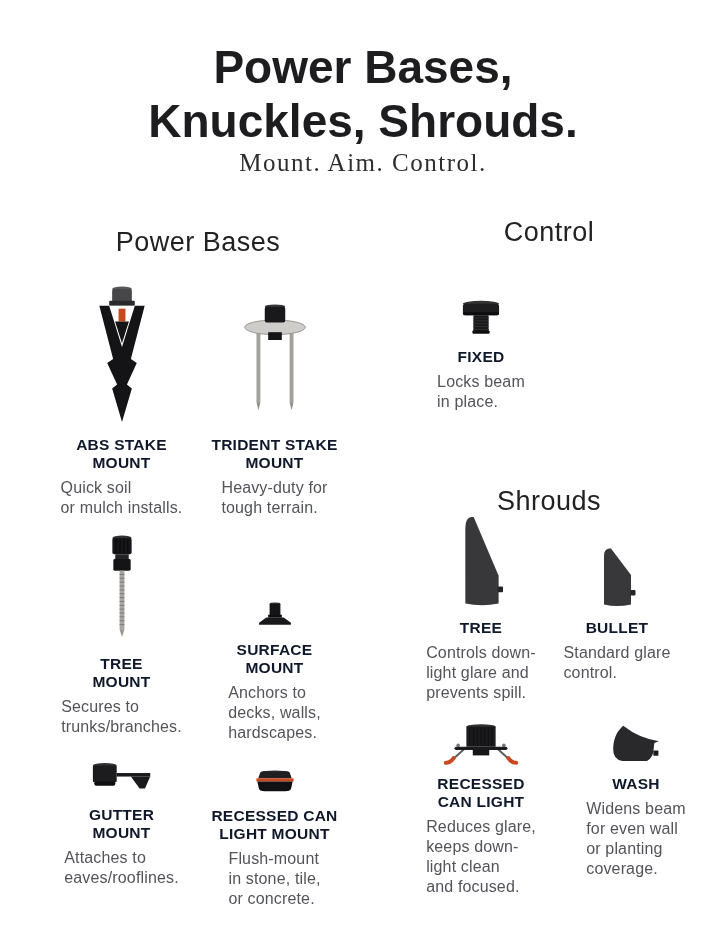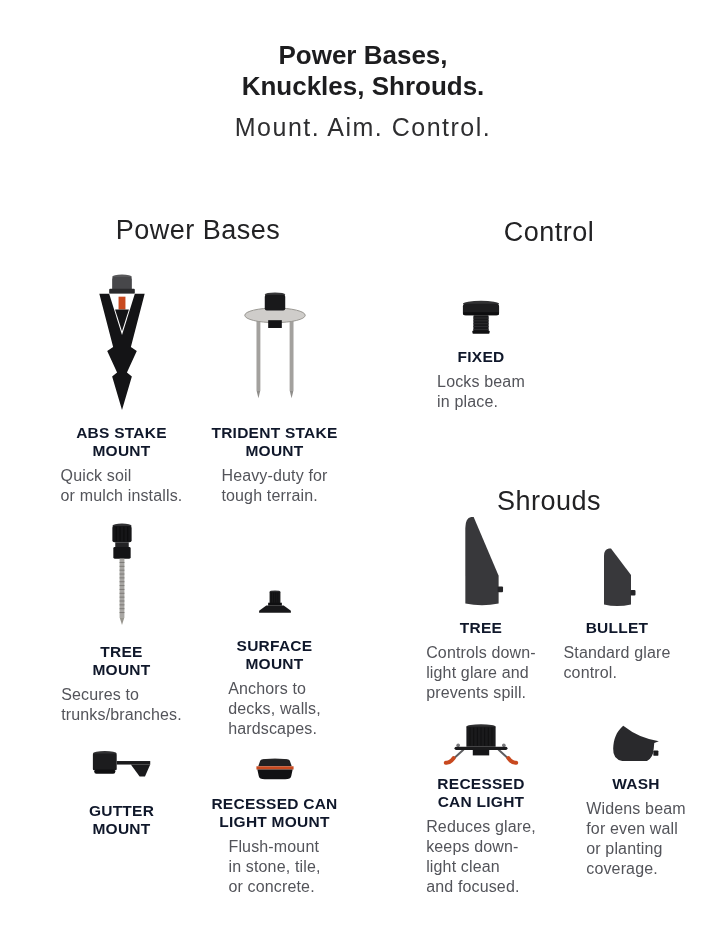--- a/index.html
+++ b/index.html
@@ -8,27 +8,27 @@
     --grey:#53545A;
     --metal:#A8A6A3;
   }
   *{margin:0;padding:0;box-sizing:border-box;}
   html,body{background:#ffffff;}
   body{font-family:"Liberation Sans", sans-serif;color:var(--ink);}
   .page{position:relative;width:726px;height:940px;background:#ffffff;margin:0 auto;overflow:hidden;}
 
   
   .title-block{position:absolute;top:40px;left:0;width:100%;text-align:center;}
-  .main-title{font-size:26px;font-weight:700;line-height:1.18;letter-spacing:0;color:#1d1d1f;white-space:pre-line;}
-  .subtitle{margin-top:12px;font-size:25px;font-weight:400;letter-spacing:1.5px;color:#2e2e30;}
+  .main-title{font-size:46px;font-weight:700;line-height:1.18;letter-spacing:0;color:#1d1d1f;white-space:pre-line;}
+  .subtitle{font-size:25px;font-weight:400;letter-spacing:1.5px;color:#2e2e30;font-family:Liberation Serif, serif;}
 
   
   .section{position:absolute;}
   .sec-title{font-size:27px;font-weight:400;letter-spacing:.5px;color:#222224;text-align:center;line-height:1.1;}
-  .sec-pb{left:45px;top:216px;width:306px;height:710px;}
+  .sec-pb{left:45px;top:228px;width:306px;height:710px;}
   .sec-kn{left:413px;top:218px;width:272px;height:240px;}
   .sec-sh{left:413px;top:487px;width:272px;height:440px;}
 
   .row{position:absolute;left:0;width:100%;display:grid;grid-template-columns:1fr 1fr;}
   .sec-pb .row{grid-template-columns:153px 153px;}
   .sec-kn .row,.sec-sh .row{grid-template-columns:136px 136px;}
   .pb-row1{top:56px;} .pb-row2{top:299px;} .pb-row3{top:526px;}
   .kn-row1{top:50px;}
   .sh-row1{top:26px;} .sh-row2{top:236px;gap:19px;}
 
@@ -43,21 +43,21 @@
   .ib-gutter{height:30px;margin-top:8px;}
   .ib-recmount{height:26px;margin-top:15px;}
   .ib-fixed{height:70px;}
   .ib-adj{height:70px;}
   .ib-shtree{height:94px;}
   .ib-shbullet{height:94px;}
   .ib-shrec{height:42px;align-items:flex-start;}
   .ib-shwash{height:42px;align-items:flex-start;}
 
   .item-label{margin-top:12px;font-size:15.5px;font-weight:700;line-height:1.17;letter-spacing:.25px;color:#0f172a;text-align:center;white-space:pre-line;}
-  .ml16{margin-top:16px;} .ml14{margin-top:22px;} .ml10{margin-top:10px;}
+  .ml16{margin-top:16px;} .ml14{margin-top:14px;} .ml10{margin-top:10px;}
   .item-desc{margin-top:6px;font-size:16px;font-weight:400;line-height:1.24;letter-spacing:.15px;color:var(--grey);white-space:pre-line;}
 
   svg{display:block;}
   .o-fill{fill:var(--accent);}
   .o-stroke{stroke:var(--accent);}
 </style>
 </head>
 <body>
 
 <div class="page">
@@ -152,20 +152,22 @@
           <svg width="70" height="30" viewBox="0 0 70 34">
             <ellipse cx="15.5" cy="4" rx="13.5" ry="2.8" fill="#323234"></ellipse>
             <rect x="2" y="4" width="27" height="19" rx="1.5" fill="#1c1c1e"></rect>
             <rect x="3.5" y="22" width="24" height="5" rx="2.5" fill="#0e0e10"></rect>
             <rect x="29" y="12.5" width="38" height="4" fill="#1a1a1c"></rect>
             <polygon points="45,16.5 67,16.5 61,30 55,30" fill="#1a1a1c"></polygon>
           </svg>
         </div>
         <div class="item-label ml14">GUTTER
 MOUNT</div>
+        <div class="item-desc">Attaches to
+eaves/rooflines.</div>
       </div>
       <div class="cell">
         <div class="icon-box ib-recmount">
           <svg width="56" height="26" viewBox="0 0 56 28">
             <ellipse cx="28" cy="3.5" rx="14" ry="2" fill="#39393b"></ellipse>
             <path d="M10,10 L12,4 Q13,2.5 16,2.5 H40 Q43,2.5 44,4 L46,10 Z" fill="#202022"></path>
             <rect class="o-fill" x="8" y="10" width="40" height="3.5"></rect>
             <path d="M9,13.5 H47 L45.5,20.5 Q45,24 39,24 H17 Q11,24 10.5,20.5 Z" fill="#111113"></path>
           </svg>
         </div>

